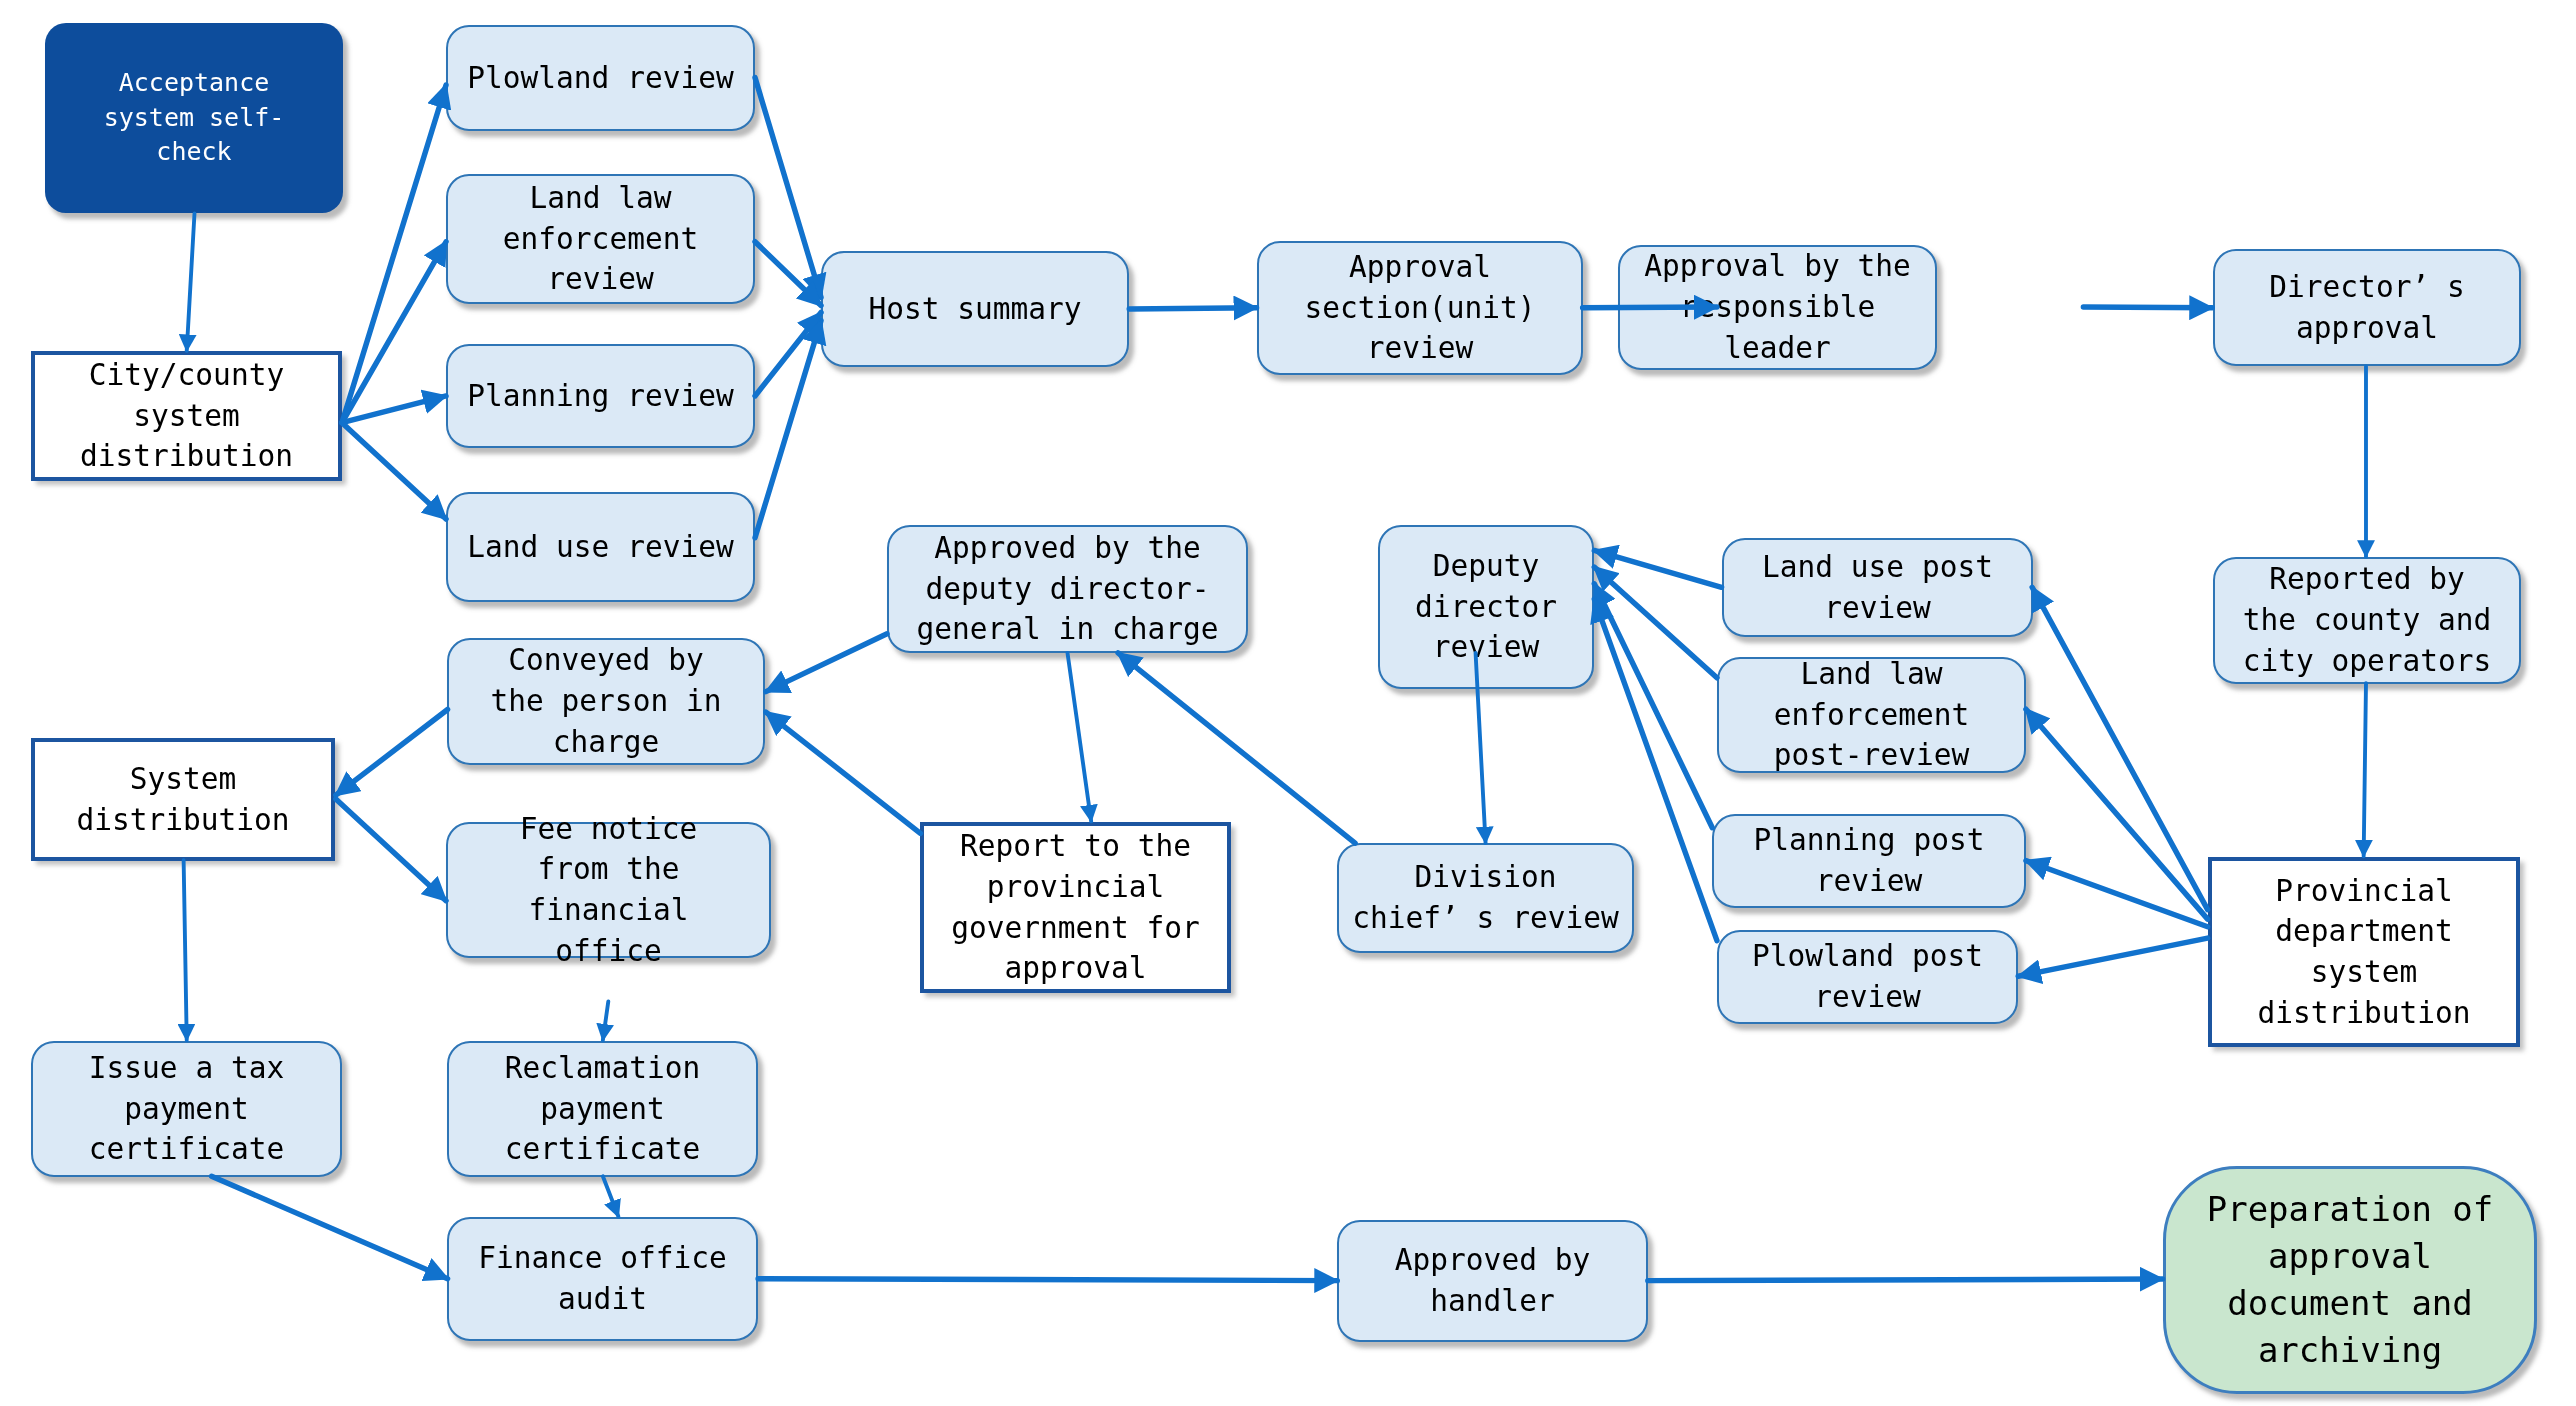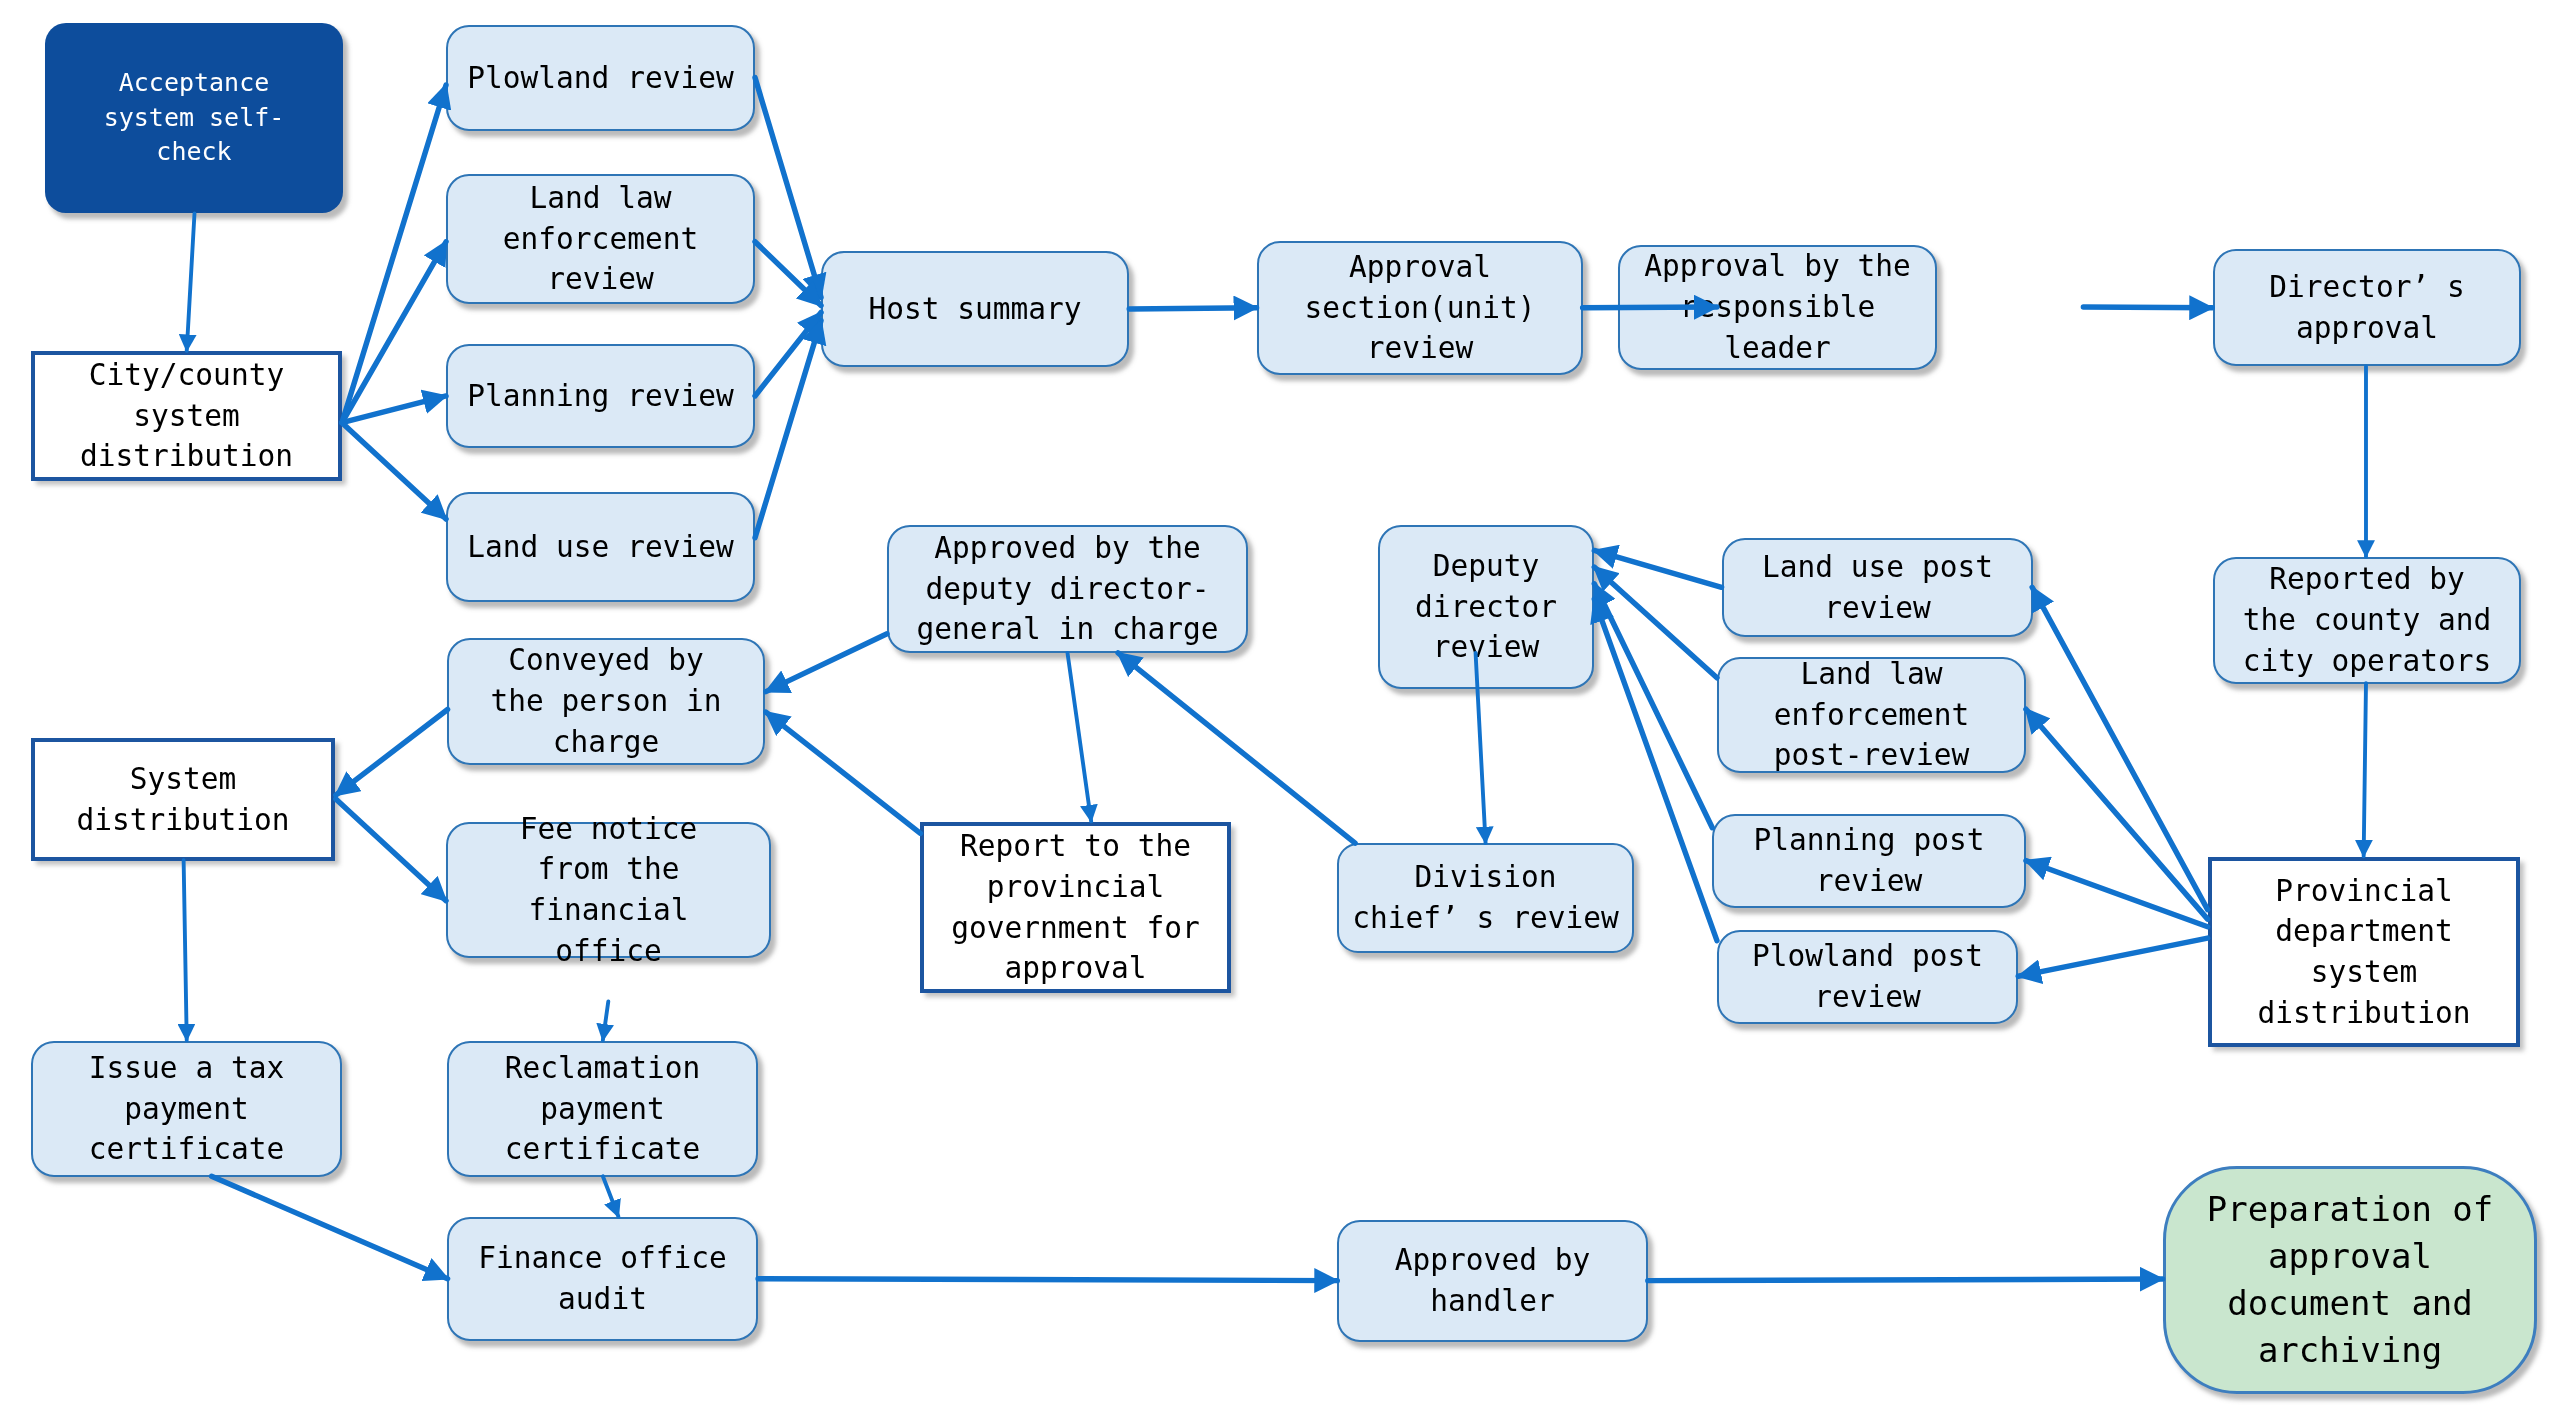--- a/index.html
+++ b/index.html
@@ -135,21 +135,21 @@
 review</div>
     <div class="node process" style="left: 1722px; top: 538px; width: 311px; height: 99px;">Land use post
 review</div>
     <div class="node process" style="left: 1717px; top: 657px; width: 309px; height: 116px;">Land law
 enforcement
 post-review</div>
     <div class="node process" style="left: 1712px; top: 814px; width: 314px; height: 94px;">Planning post
 review</div>
     <div class="node process" style="left: 1717px; top: 930px; width: 301px; height: 94px;">Plowland post
 review</div>
-    <div class="node process" style="left: 1337px; top: 843px; width: 297px; height: 110px; border-radius: 21px;">Division
+    <div class="node process" style="left: 1337px; top: 843px; width: 297px; height: 110px;">Division
 chief’ s review</div>
     <div class="node process" style="left: 447px; top: 638px; width: 318px; height: 127px;">Conveyed by
 the person in
 charge</div>
     <div class="node plain" style="left: 31px; top: 738px; width: 304px; height: 123px;">System
 distribution</div>
     <div class="node process" style="left: 446px; top: 822px; width: 325px; height: 136px;">Fee notice
 from the
 financial
 office</div>

